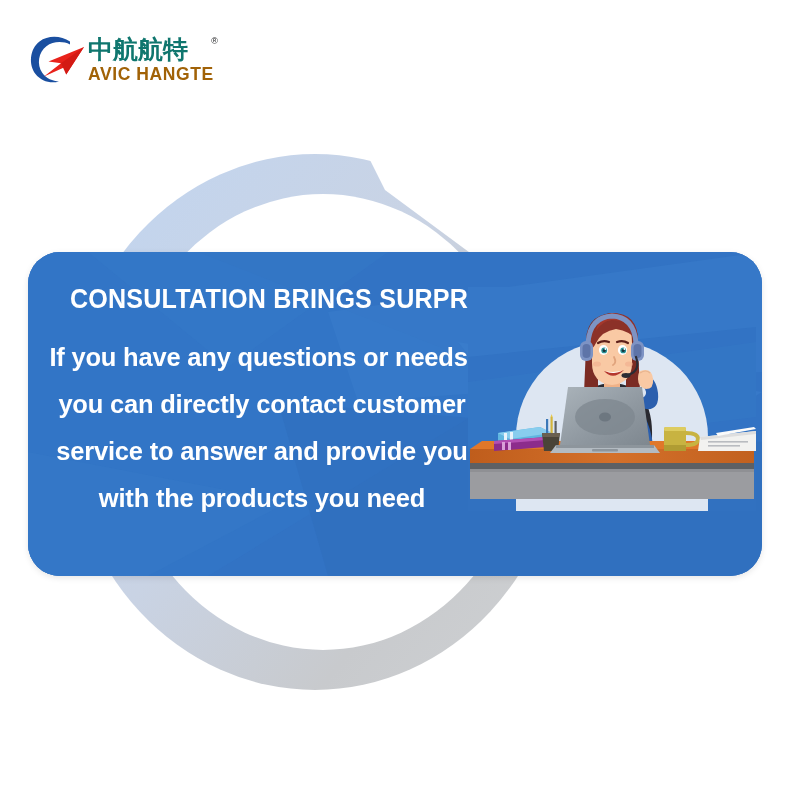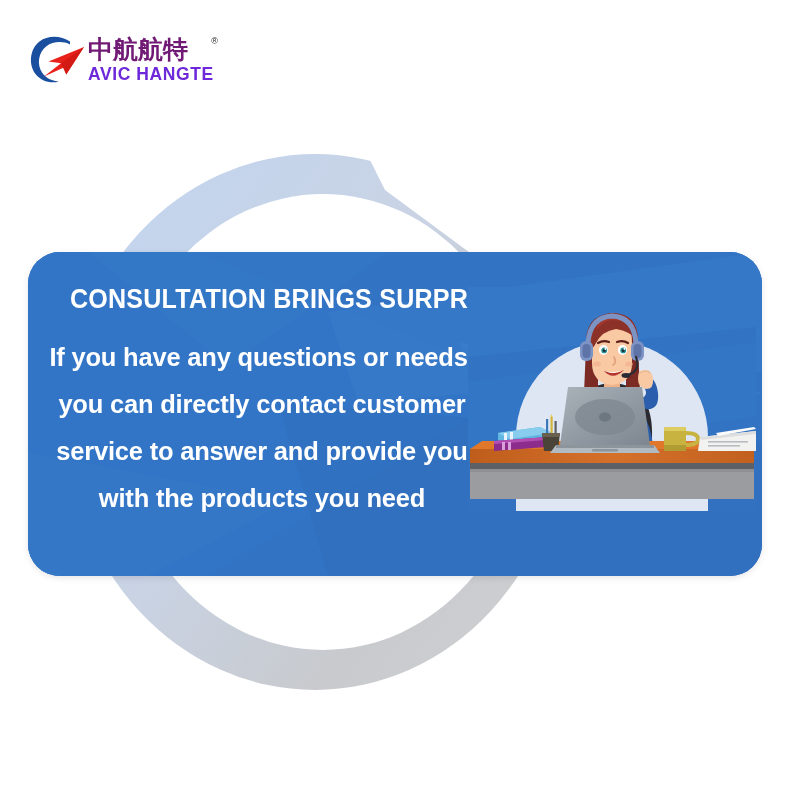--- a/index.html
+++ b/index.html
@@ -42,38 +42,38 @@
     position: absolute;
     left: 62px;
     top: 2px;
     width: 128px;
     height: 50px;
   }
   .logo-cn {
     font-family: "DejaVu Sans", sans-serif;
     font-size: 25px;
     font-weight: bold;
-    color: #701a75;
+    color: #0f766e;
     letter-spacing: 0px;
     line-height: 27px;
     white-space: nowrap;
   }
   .logo-reg {
     position: absolute;
     right: -2px;
     top: 0px;
     font-size: 9px;
     color: #17181a;
     font-family: "Liberation Sans", sans-serif;
   }
   .logo-en {
     font-family: "Liberation Sans", sans-serif;
     font-size: 17.5px;
     font-weight: bold;
-    color: #6d28d9;
+    color: #a16207;
     letter-spacing: 0.6px;
     line-height: 22px;
     white-space: nowrap;
   }
 
   
   #swoosh {
     position: absolute;
     left: 55px;
     top: 150px;

